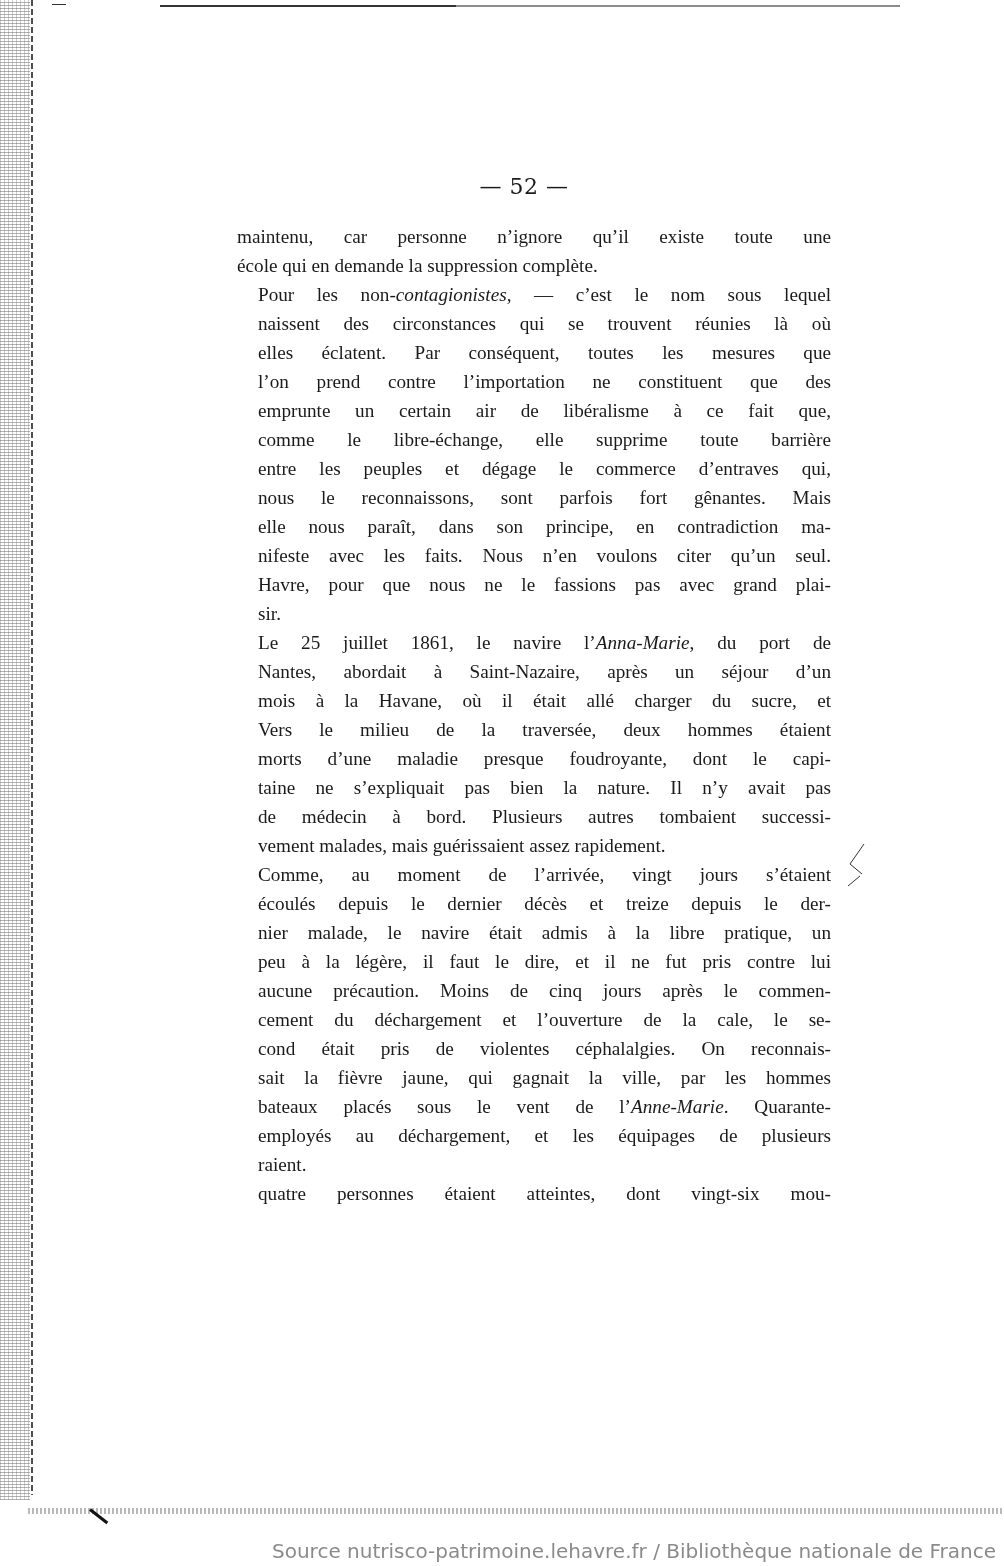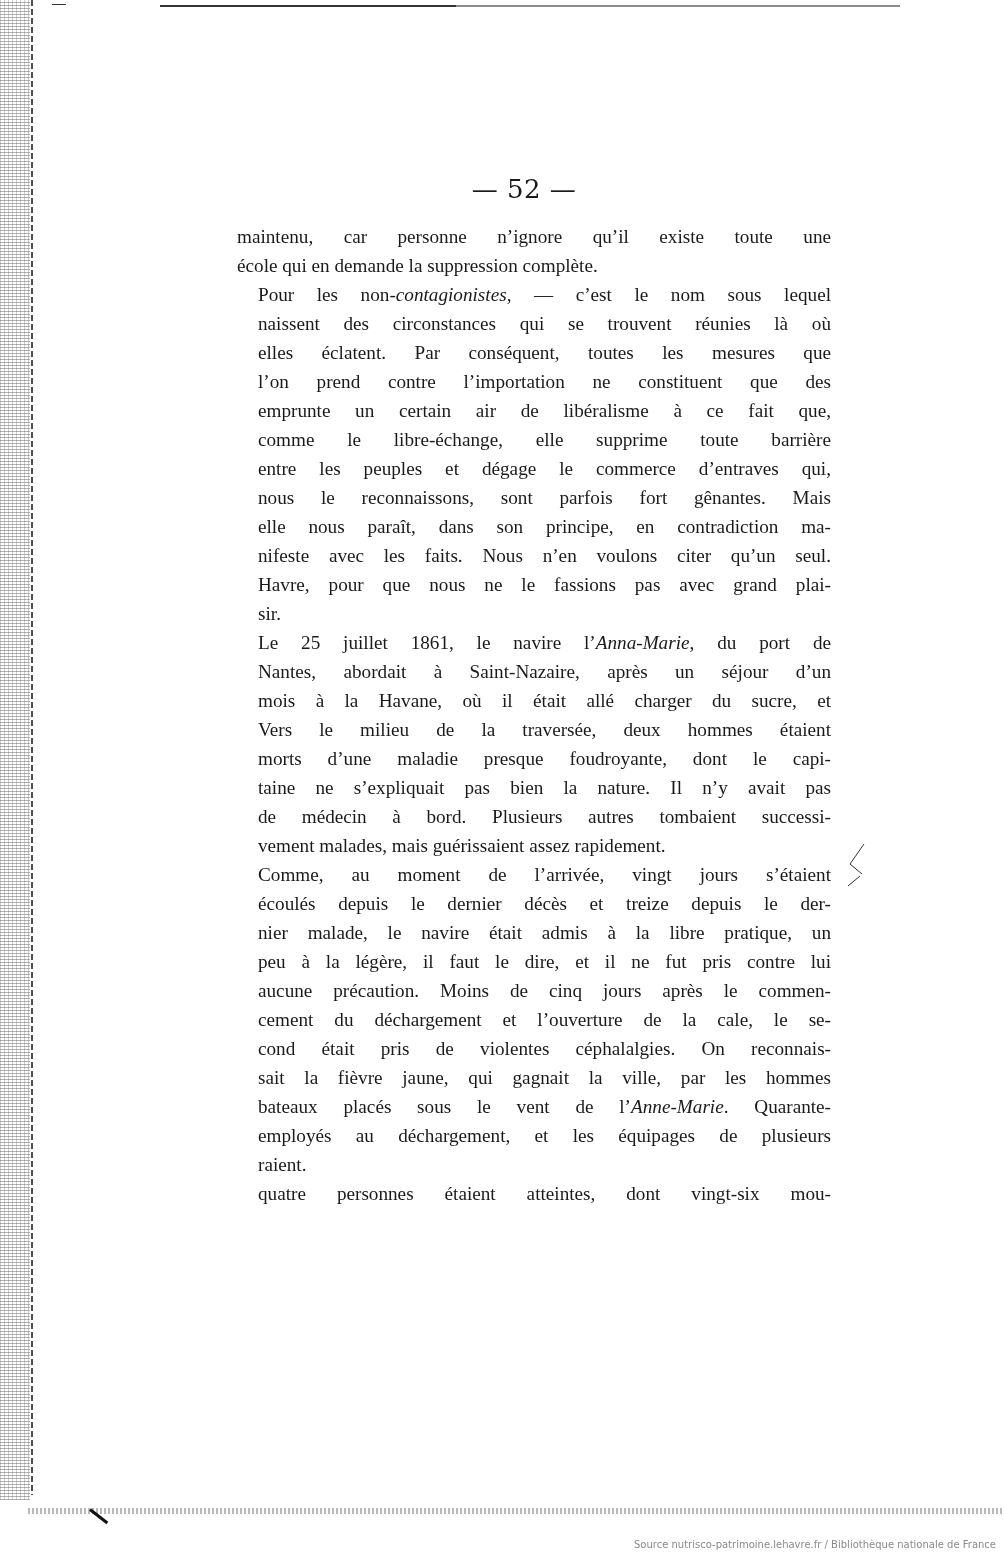--- a/index.html
+++ b/index.html
@@ -67,21 +67,21 @@
       width: 22px; height: 3px;
       background: #111;
       transform: rotate(38deg);
       transform-origin: left center;
     }
     .page-number {
       position: absolute;
       left: 0; right: 0;
       top: 174px;
       text-align: center;
-      font-size: 26px;
+      font-size: 22px;
       letter-spacing: 0.5px;
       padding-left: 44px;
     }
     .text-block {
       position: absolute;
       left: 237px;
       top: 222px;
       width: 594px;
       font-size: 19.2px;
       line-height: 29px;
@@ -114,21 +114,21 @@
     .margin-mark {
       position: absolute;
       left: 846px; top: 842px;
       width: 24px; height: 46px;
     }
     .footer-source {
       position: absolute;
       right: 8px;
       top: 1539px;
       font-family: "DejaVu Sans", "Liberation Sans", sans-serif;
-      font-size: 10px;
+      font-size: 20px;
       color: #8a8a8a;
       white-space: nowrap;
       margin-left: 11px;
     }
     i { font-style: italic; }
   </style>
 </head>
 <body>
 
 <div class="scan-page">

